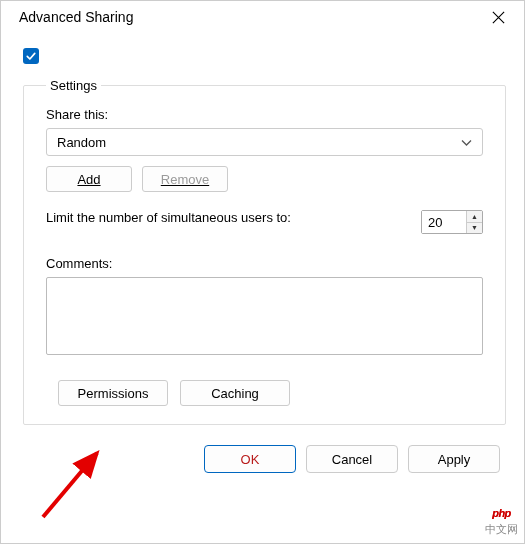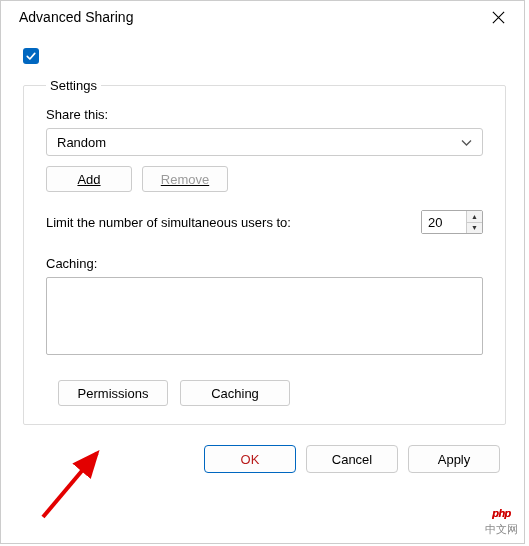--- a/index.html
+++ b/index.html
@@ -109,21 +109,20 @@
       font-family: inherit;
       font-size: 13px;
       cursor: pointer;
     }
     .btn.disabled {
       color: #9a9a9a;
       cursor: default;
     }
     .limit-row {
       display: flex;
-      align-items: center;
       justify-content: space-between;
       margin-bottom: 22px;
       gap: 28px;
     }
     .spinner {
       display: inline-flex;
       align-items: stretch;
       border: 1px solid #aaa;
       border-radius: 2px;
       height: 24px;
@@ -265,21 +264,21 @@
         <span>Limit the number of simultaneous users to:</span>
         <span class="spinner">
           <input type="text" value="20" style="">
           <span class="spinner-btns">
             <span class="spinner-btn">▲</span>
             <span class="spinner-btn">▼</span>
           </span>
         </span>
       </div>
 
-      <label class="field-label">Caching:</label>
+      <label class="field-label">Comments:</label>
       <textarea class="comments-box" style=""></textarea>
 
       <div class="lower-btn-row">
         <button class="btn">Permissions</button>
         <button class="btn">Caching</button>
       </div>
     </fieldset>
 
     <div class="footer-btns">
       <button class="btn primary">OK</button>

